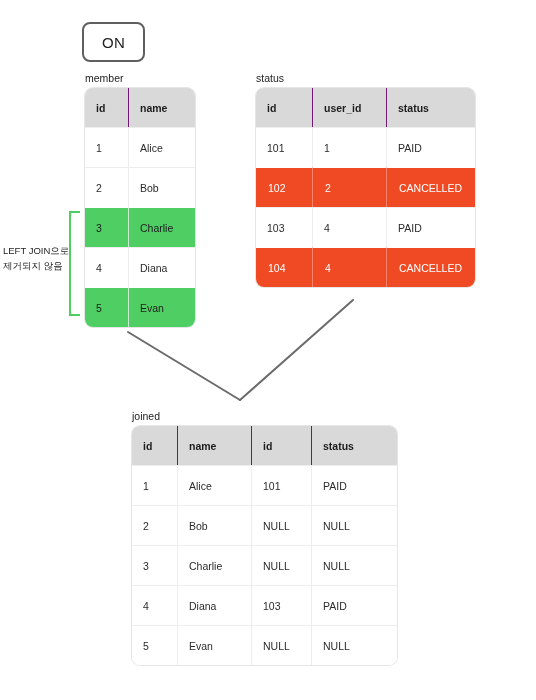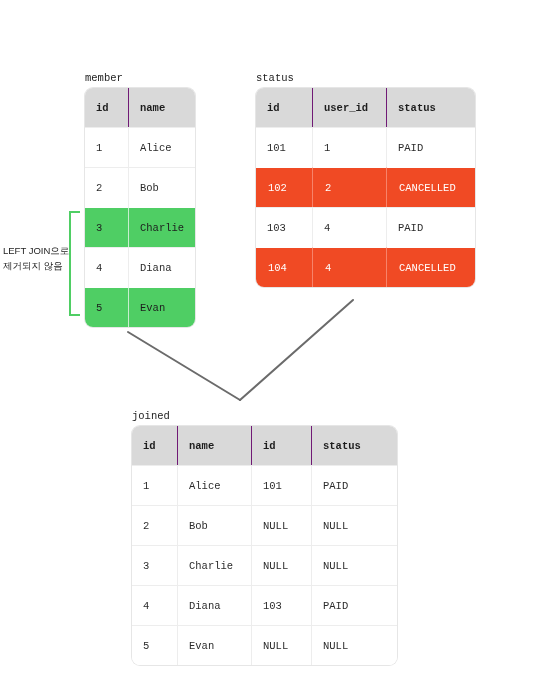--- a/index.html
+++ b/index.html
@@ -15,21 +15,21 @@
   
   .on-box{
     position:absolute;left:82px;top:22px;width:63px;height:40px;
     border:2px solid #5f5f5f;border-radius:8px;background:#ffffff;
     display:flex;align-items:center;justify-content:center;
     box-sizing:border-box;
   }
   .on-box span{font-size:15px;color:#222;letter-spacing:.3px;}
 
   
-  .tbl-wrap{position:absolute;font-family:Liberation Mono, monospace;}
+  .tbl-wrap{position:absolute;}
   .tbl-label{
     font-size:10.5px;color:#222;margin-bottom:4px;
     display:block;line-height:12px;
   }
   table.t{
     border-collapse:separate;border-spacing:0;
     background:#fff;border-radius:8px;overflow:hidden;
     box-shadow:0 0 0 1px #e6e6e6;
     table-layout:fixed;
   }
@@ -64,20 +64,23 @@
   <svg class="deco" viewBox="0 0 536 700">
 
     <polyline points="128,332 240,400" fill="none" stroke="#6b6b6b" stroke-width="2" stroke-linecap="round"></polyline>
     <polyline points="353,300 240,400" fill="none" stroke="#6b6b6b" stroke-width="2" stroke-linecap="round"></polyline>
 
     <polyline points="80,212 70,212 70,315 80,315" fill="none" stroke="#4fce64" stroke-width="2" stroke-linejoin="miter"></polyline>
 
     <polyline points="442,181 452,181 452,284 442,284" fill="none" stroke="#f0502a" stroke-width="2" stroke-linejoin="miter"></polyline>
   </svg>
 
+  <div class="on-box">
+    <span>ON</span>
+  </div>
 
   <div class="tbl-wrap" style="left:85px;top:72px;">
     <span class="tbl-label">member</span>
     <table class="t">
       <thead>
         <tr>
           <th style="width:32px">id</th>
           <th style="width:55px">name</th>
         </tr>
       </thead>

